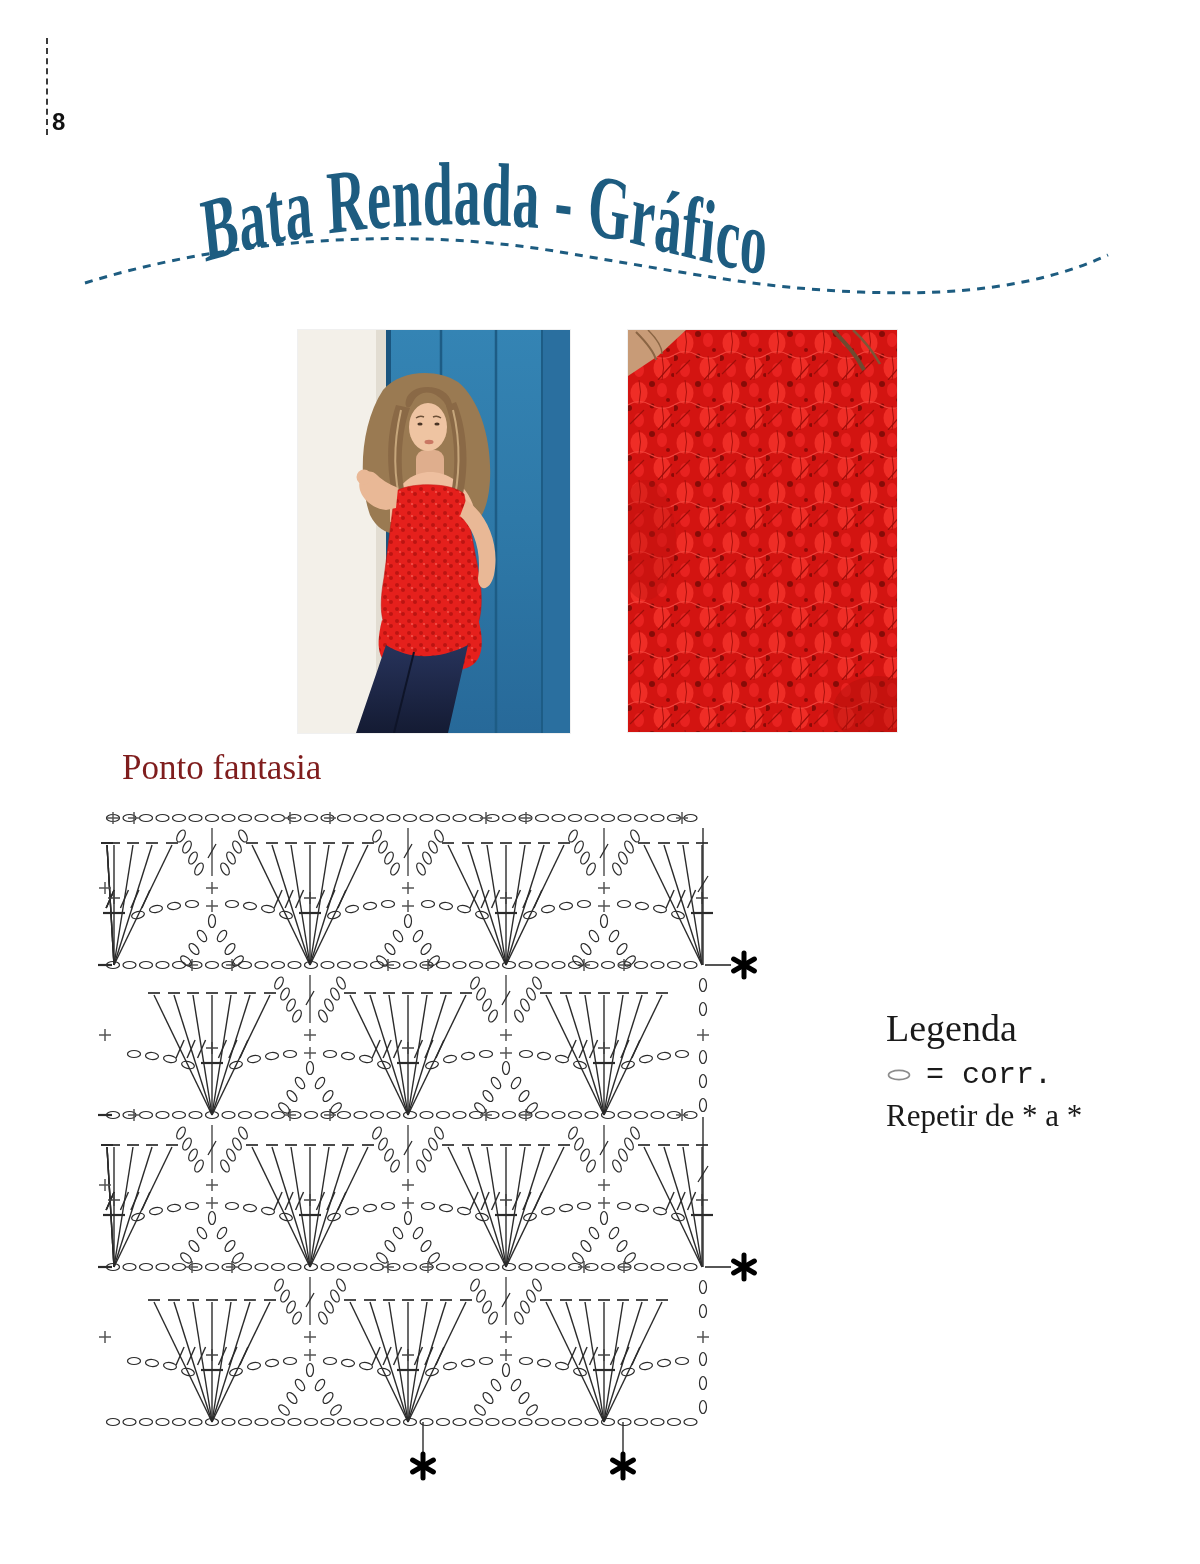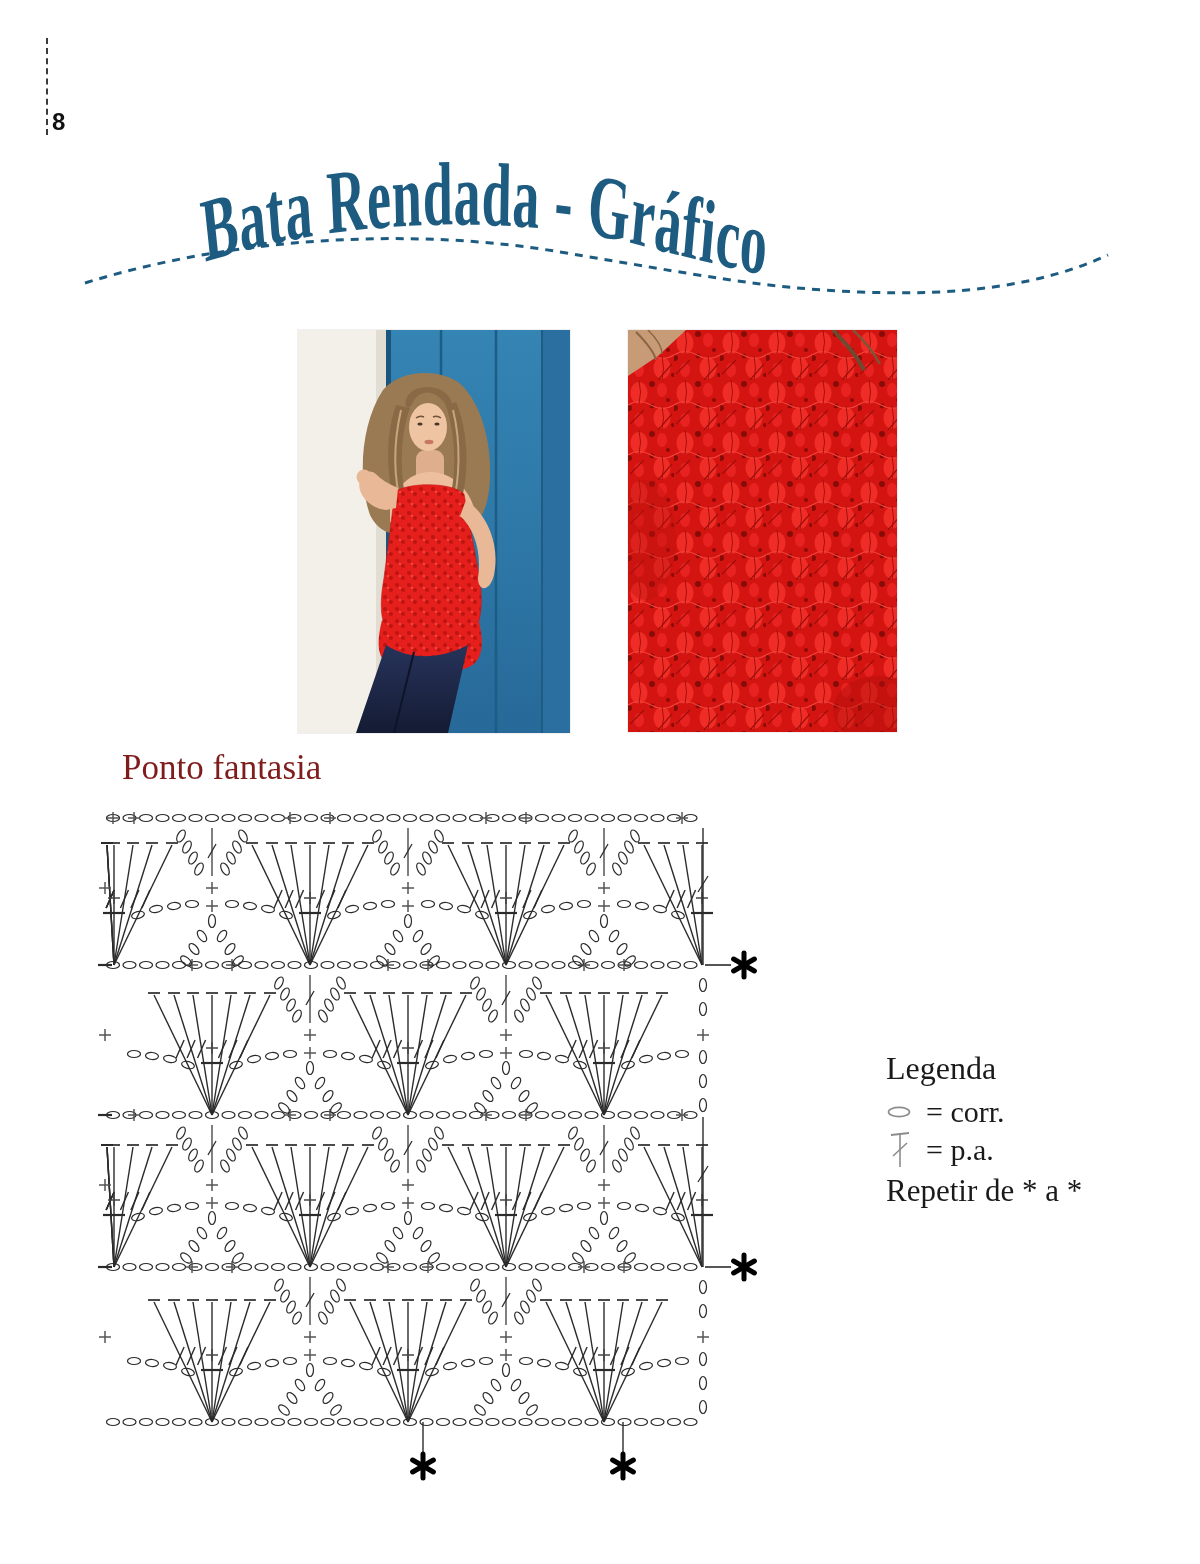--- a/index.html
+++ b/index.html
@@ -23,22 +23,22 @@
   }
   .photo{position:absolute;box-shadow:0 0 0 1px rgba(0,0,0,0.06);}
   .photo svg{display:block;}
   .photo-left{left:298px;top:330px;width:272px;height:403px;}
   .photo-right{left:628px;top:330px;width:269px;height:402px;}
   .section-label{
     position:absolute;left:122px;top:748px;font-size:35px;color:#7f1d1d;
   }
   .chart{position:absolute;left:85px;top:800px;width:680px;height:700px;}
   .legend{position:absolute;left:886px;top:1006px;width:270px;}
-  .legend-title{font-size:32px;margin-bottom:6px;margin-top:44px;}
-  .legend-row{display:flex;align-items:center;height:38px;font-size:30px;}
+  .legend-title{font-size:38px;margin-bottom:6px;}
+  .legend-row{display:flex;align-items:center;height:38px;font-size:30px;font-family:Liberation Mono, monospace;}
   .legend-row .sym{width:34px;flex:0 0 34px;margin-right:6px;}
   .legend-note{font-size:31px;margin-top:4px;}
 </style>
 </head>
 <body>
 
 <div class="page">
 
   <div class="margin-rule"></div>
   <div class="page-number">8</div>
@@ -1039,24 +1039,16 @@
     </svg>
 
   <div class="legend">
     <div class="legend-title">Legenda</div>
     <div class="legend-row">
       <svg class="sym" viewBox="0 0 34 18" width="34" height="18">
         <ellipse cx="13" cy="9" rx="10.5" ry="4.6" fill="none" stroke="#8c8c8c" stroke-width="1.6"></ellipse>
       </svg>
       <span>= corr.</span>
     </div>
-    <div class="legend-row">
-      <svg class="sym" viewBox="0 0 34 40" width="34" height="40">
-        <line x1="5" y1="5" x2="23" y2="3" stroke="#8c8c8c" stroke-width="1.8"></line>
-        <line x1="14" y1="4" x2="14" y2="37" stroke="#8c8c8c" stroke-width="1.6"></line>
-        <line x1="7" y1="26" x2="21" y2="13" stroke="#8c8c8c" stroke-width="1.6"></line>
-      </svg>
-      <span>= p.a.</span>
-    </div>
     <div class="legend-note">Repetir de * a *</div>
   </div>
 
 </div>
 
 </body></html>

